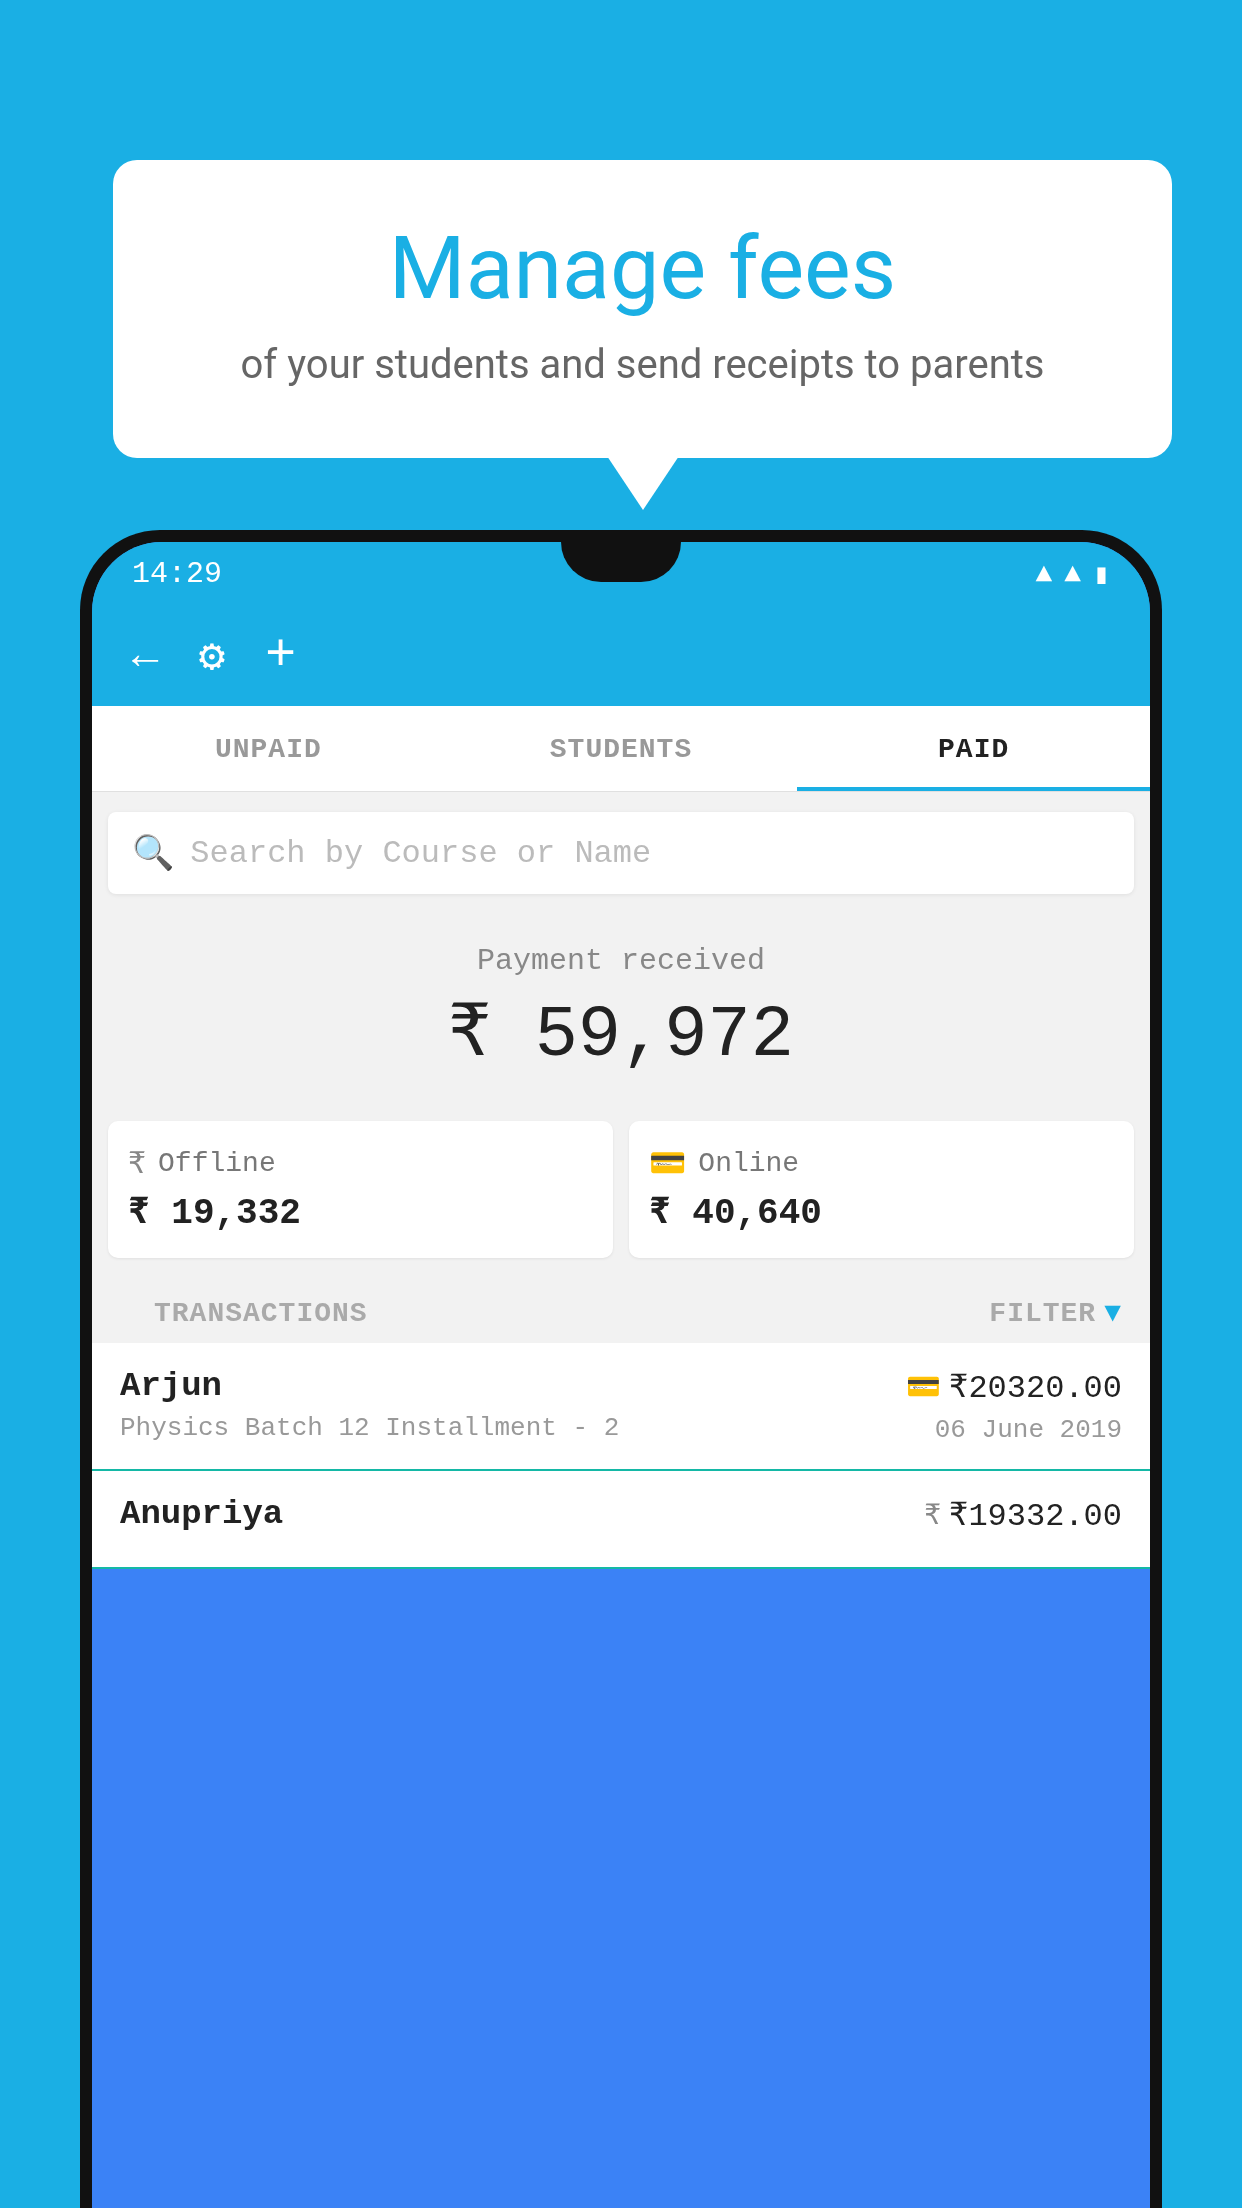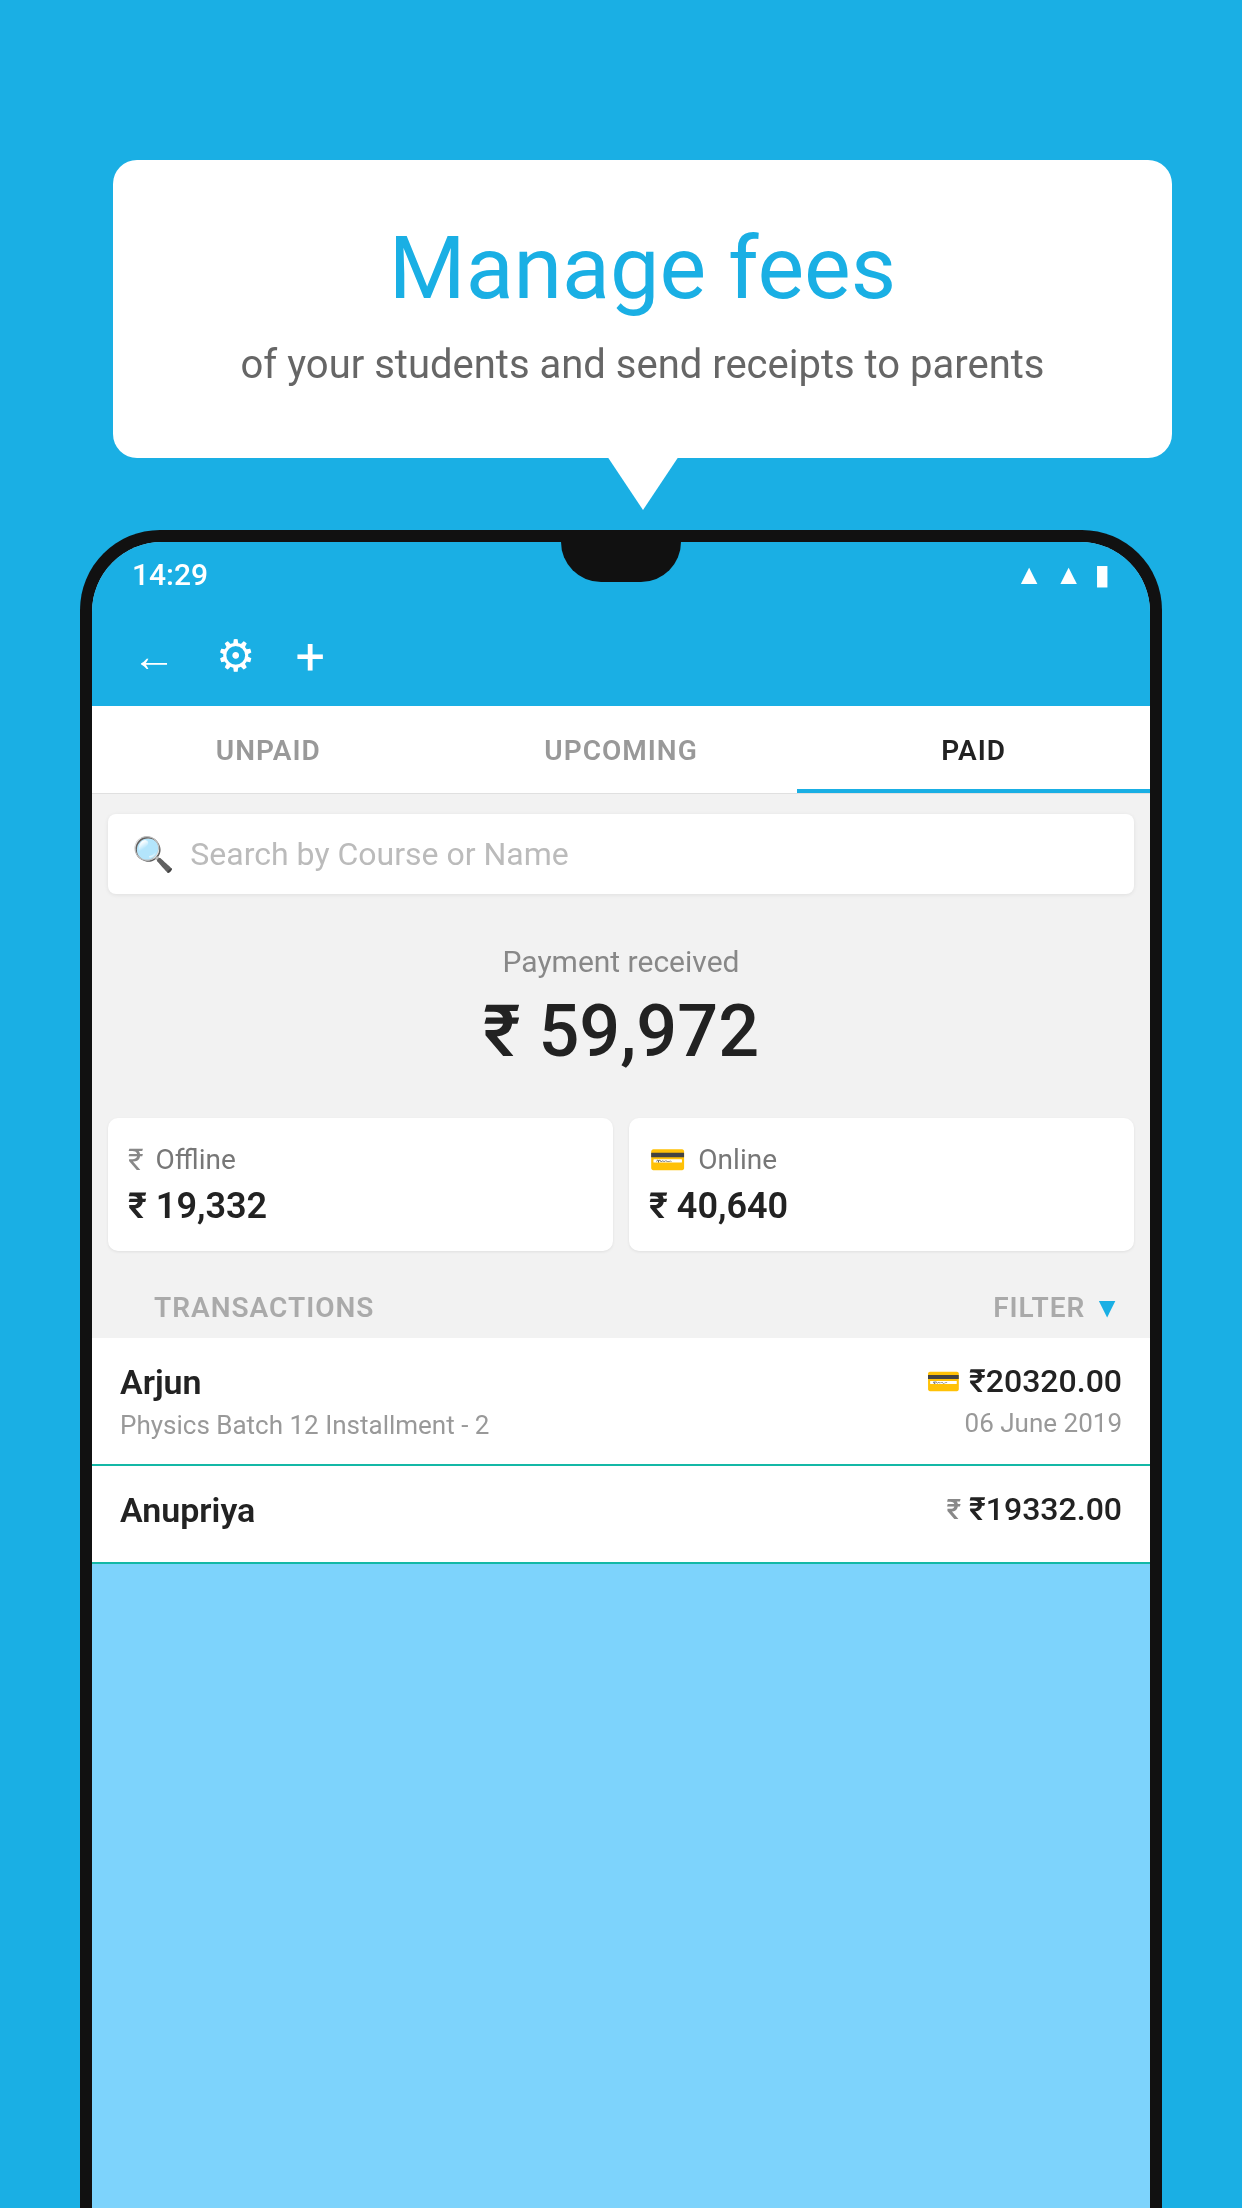--- a/index.html
+++ b/index.html
@@ -69,23 +69,24 @@
       padding: 0;
       overflow: hidden;
     }
 
     .phone-inner {
       position: absolute;
       top: 12px;
       left: 12px;
       right: 12px;
       bottom: 0;
-      background: #7dd3fc;
+      background: #3b82f6;
       border-radius: 70px 70px 0 0;
       overflow: hidden;
+      font-family: Liberation Mono, monospace;
     }
 
     
     .status-bar {
       background: #1AAFE4;
       height: 64px;
       display: flex;
       align-items: center;
       justify-content: space-between;
       padding: 0 40px;
@@ -379,21 +380,21 @@
     </div>
 
     <div class="app-bar">
       <span class="back-arrow">←</span>
       <span class="gear-btn">⚙</span>
       <span class="plus-btn">+</span>
     </div>
 
     <div class="tab-bar">
       <div class="tab-item">UNPAID</div>
-      <div class="tab-item">UPCOMING</div>
+      <div class="tab-item">STUDENTS</div>
       <div class="tab-item active">PAID</div>
     </div>
 
     <div class="content-area">
 
       <div class="search-bar">
         <span class="search-icon-el">🔍</span>
         <span class="search-placeholder">Search by Course or Name</span>
       </div>
 

